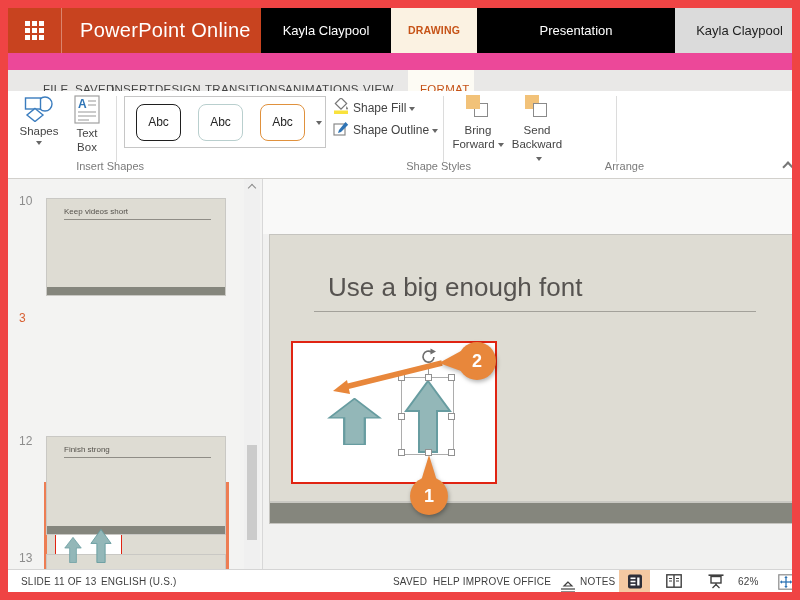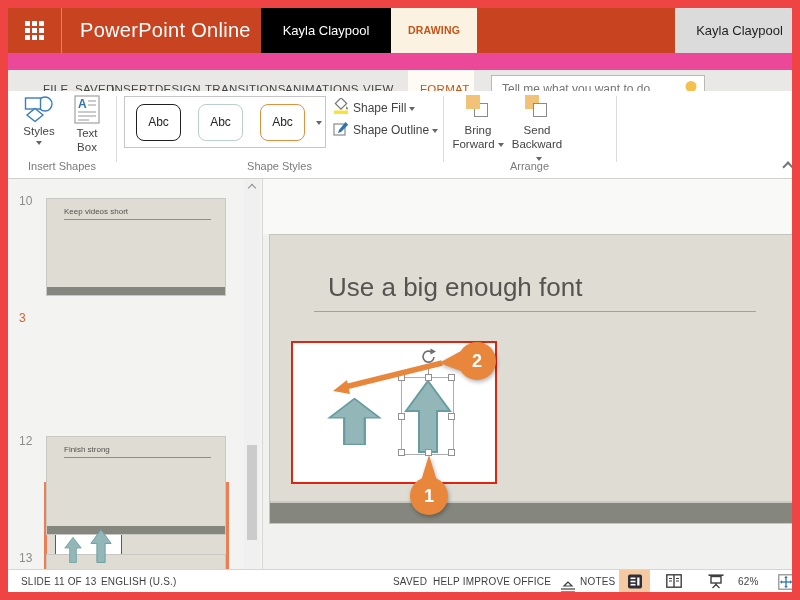--- a/index.html
+++ b/index.html
@@ -26,21 +26,21 @@
   .format-bg { position:absolute; left:400px; top:0; width:66px; height:38px; background:#FDFBF4; }
   .rtab { position:absolute; top:0; height:38px; line-height:38px; font-size:11.5px; color:#444; letter-spacing:.3px; cursor:pointer; }
   .rtab.active { color:#C65317; }
   .search-box { position:absolute; left:483px; top:5px; width:214px; height:27px; background:#fff; border:1px solid #B9B9B9; }
   .search-box input { position:absolute; left:0; top:0; width:186px; height:25px; border:none; outline:none; padding:0 0 0 10px; font-size:12px; color:#595959; font-family:"Liberation Sans", sans-serif; background:transparent; }
   .bulb { position:absolute; right:6px; top:4px; }
 
   
   .ribbon { position:absolute; left:0; top:83px; width:796px; height:88px; background:#fff; border-bottom:1px solid #D2D0CC; }
   .gsep { position:absolute; top:5px; height:66px; width:1px; background:#DCDCDC; }
-  .grp-label { position:absolute; top:68px; height:16px; line-height:14px; text-align:center; font-size:11px; color:#7A7A7A; }
+  .grp-label { position:absolute; top:68px; height:16px; line-height:14px; text-align:right; font-size:11px; color:#7A7A7A;margin-left:28px; }
   .rbtn { position:absolute; top:4px; text-align:center; font-size:11.5px; color:#444; cursor:pointer; }
   .rbtn .lbl { display:block; line-height:14px; }
   .caret { display:inline-block; width:0; height:0; border-left:3.5px solid transparent; border-right:3.5px solid transparent; border-top:4px solid #666; vertical-align:middle; margin-left:3px; }
   .caret-alone { margin:3px auto 0; border-left:3.5px solid transparent; border-right:3.5px solid transparent; border-top:4px solid #666; width:0; height:0; }
   .gallery { position:absolute; left:116px; top:5px; width:202px; height:52px; border:1px solid #C6C6C6; background:#fff; }
   .swatch { position:absolute; top:7px; width:45px; height:37px; border-radius:8px; background:#fff; text-align:center; line-height:35px; font-size:12px; color:#262626; cursor:pointer; }
   .sw0 { left:11px; border:1.6px solid #1F1F1F; }
   .sw1 { left:73px; border:1.6px solid #B9CFCE; }
   .sw2 { left:135px; border:1.6px solid #E0913D; }
   .gallery-more { position:absolute; right:3px; top:21px; cursor:pointer; }
@@ -109,55 +109,48 @@
           <span></span>
           <span></span>
           <span></span>
           <span></span>
       </div>
     </div>
     <div class="topbar-sep"></div>
     <div class="app-title">PowerPoint Online</div>
     <div class="toptab toptab-black tt1">Kayla Claypool</div>
     <div class="toptab toptab-cream">DRAWING TOOLS</div>
+    <div class="toptab toptab-black tt2">Presentation</div>
     <div class="toptab toptab-light">Kayla Claypool</div>
   </div>
 
   <div class="tabrow">
     <div class="format-bg"></div>
     <div class="rtab" style="left:35px">FILE</div>
     <div class="rtab" style="left:67px">SAVED</div>
     <div class="rtab" style="left:103px">INSERT</div>
     <div class="rtab" style="left:147px">DESIGN</div>
     <div class="rtab" style="left:197px">TRANSITIONS</div>
     <div class="rtab" style="left:277px">ANIMATIONS</div>
     <div class="rtab" style="left:355px">VIEW</div>
     <div class="rtab active" style="left:412px">FORMAT</div>
-    <div class="search-box">
-      <input type="text" placeholder="Tell me what you want to do" style="">
-      <svg class="bulb" width="14" height="18" viewBox="0 0 14 18">
-        <circle cx="7" cy="6.5" r="5.5" fill="#F3C14D"></circle>
-        <rect x="4.5" y="12.5" width="5" height="2" fill="#C9C9C9"></rect>
-        <rect x="5" y="15.3" width="4" height="1.5" fill="#C9C9C9"></rect>
-      </svg>
-    </div>
   </div>
 
   <div class="ribbon">
     <div class="gsep" style="left:108px"></div>
     <div class="gsep" style="left:435px"></div>
     <div class="gsep" style="left:608px"></div>
 
     <div class="rbtn" style="left:8px;width:46px">
       <svg width="30" height="27" viewBox="0 0 30 27">
         <circle cx="21" cy="9" r="7" fill="#fff" stroke="#3A7CBE" stroke-width="1.4"></circle>
         <rect x="1.5" y="3" width="15" height="11" fill="#fff" stroke="#3A7CBE" stroke-width="1.4"></rect>
         <path d="M11 13.5 L19 20 L11 26.5 L3 20 Z" fill="#fff" stroke="#3A7CBE" stroke-width="1.4"></path>
       </svg>
-      <span class="lbl">Styles</span>
+      <span class="lbl">Shapes</span>
       <div class="caret-alone"></div>
     </div>
     <div class="rbtn" style="left:57px;width:44px">
       <svg width="26" height="29" viewBox="0 0 26 29">
         <rect x="1" y="1" width="24" height="27" fill="#fff" stroke="#A0A0A0" stroke-width="1.2"></rect>
         <text x="4" y="13" font-size="12" font-weight="bold" fill="#2E74B5" font-family="Liberation Sans, sans-serif">A</text>
         <line x1="14" y1="6" x2="22" y2="6" stroke="#B5B5B5" stroke-width="1.4"></line>
         <line x1="14" y1="10" x2="22" y2="10" stroke="#B5B5B5" stroke-width="1.4"></line>
         <line x1="4" y1="17" x2="22" y2="17" stroke="#B5B5B5" stroke-width="1.4"></line>
         <line x1="4" y1="21" x2="22" y2="21" stroke="#B5B5B5" stroke-width="1.4"></line>

